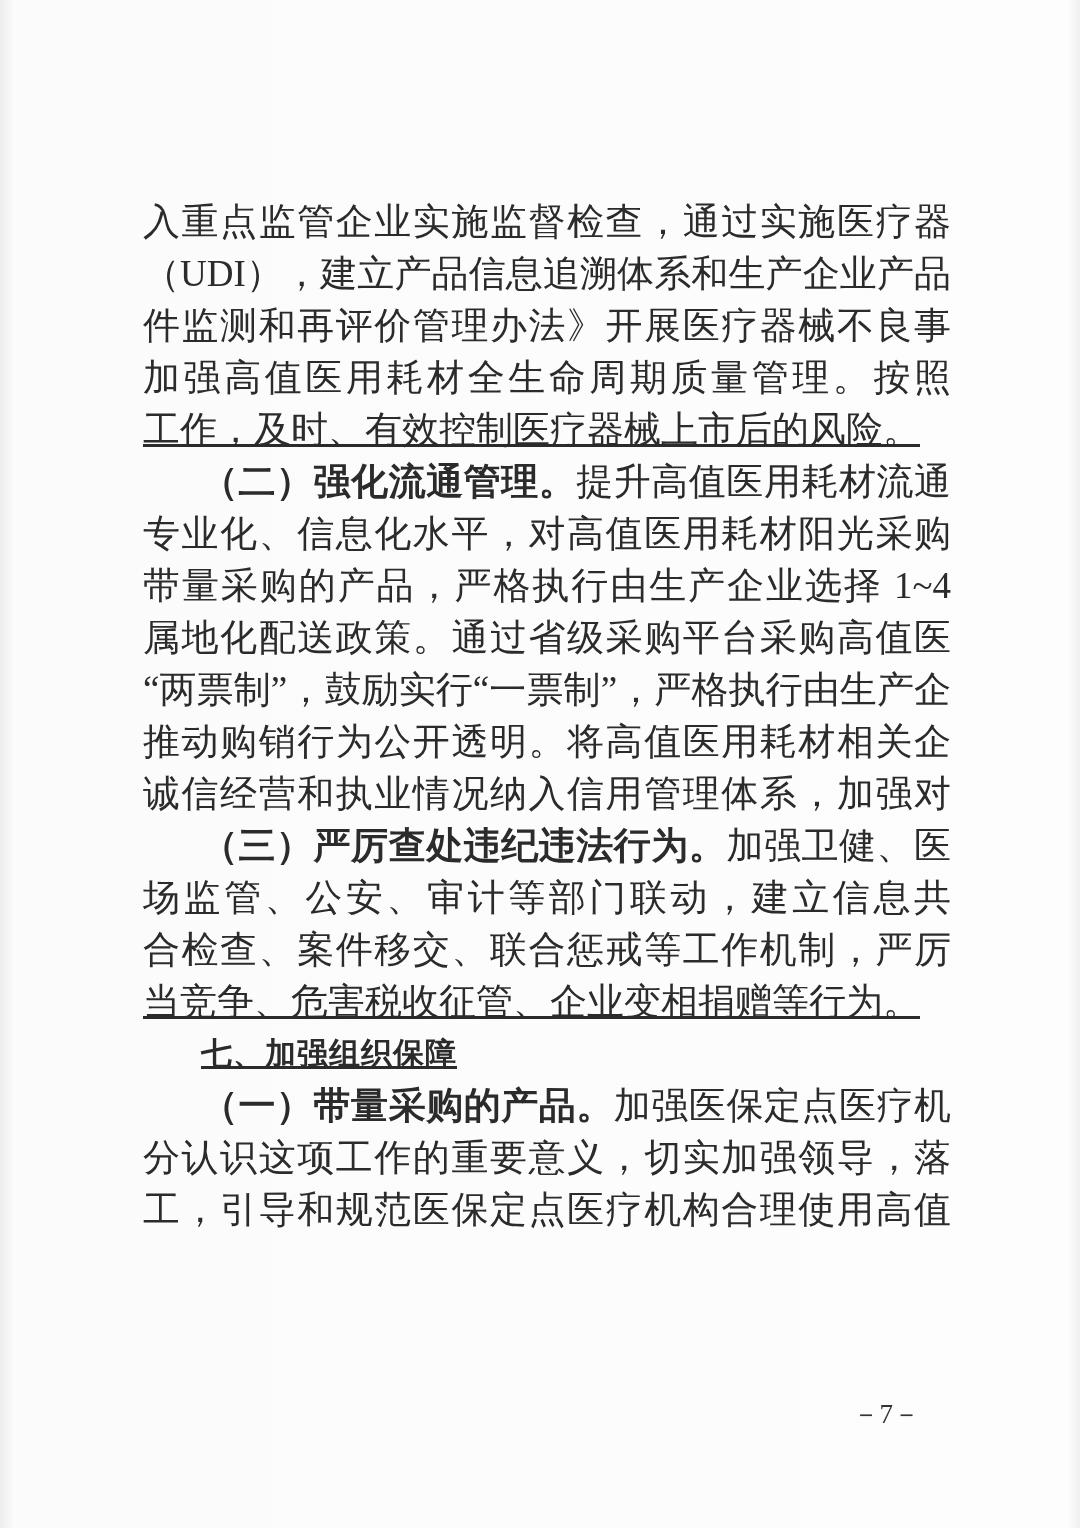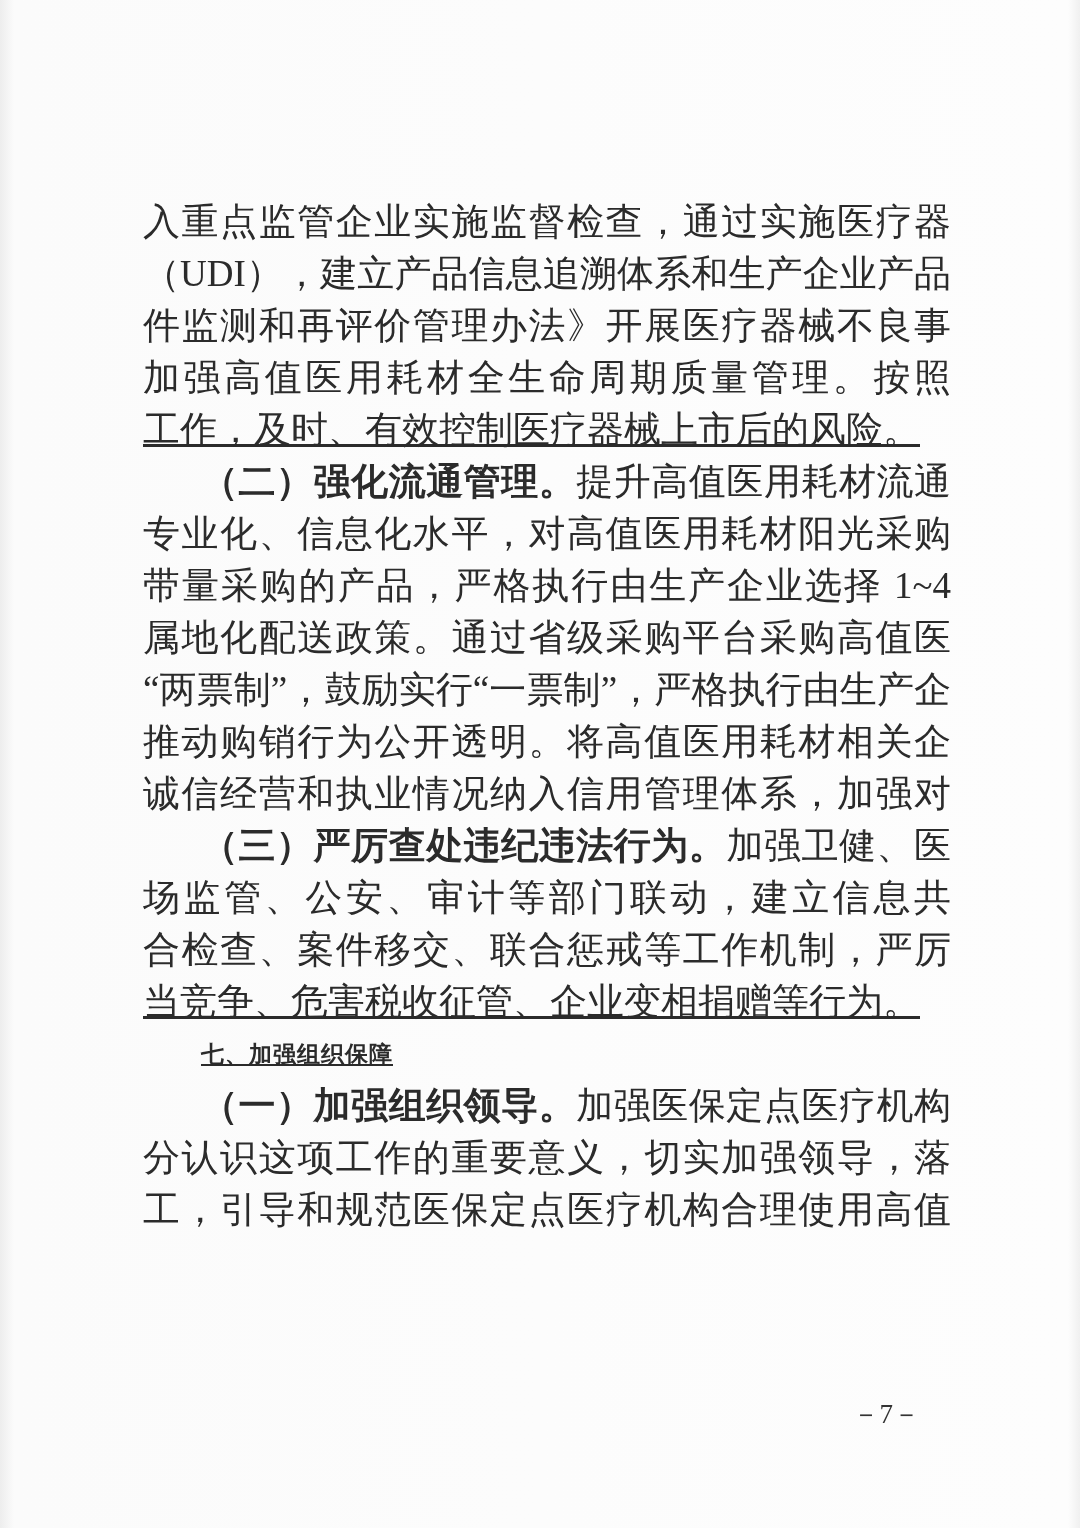--- a/index.html
+++ b/index.html
@@ -44,21 +44,21 @@
   }
   .indent {
     text-indent: 58px;
   }
   .lead {
     font-weight: 700;
     margin-top: 32px;
   }
   .heading {
     font-family: "Liberation Sans", "DejaVu Sans", sans-serif;
-    font-size: 23px;
+    font-size: 31px;
     letter-spacing: 1px;
   }
   .page-number {
     position: absolute;
     left: 0;
     top: 1396px;
     width: 920px;
     text-align: right;
     font-size: 27px;
     color: #333333;
@@ -84,20 +84,20 @@
     <div class="line"><span class="lead"></span><span>推动购销行为公开透明。将高值医用耗材相关企业及其从业人员</span></div>
     <div class="line"><span class="lead"></span><span>诚信经营和执业情况纳入信用管理体系，加强对失信行为的记录、</span></div>
 
     <div class="line indent"><span class="lead">（三）严厉查处违纪违法行为。</span><span>加强卫健、医保、药监、市</span></div>
     <div class="line"><span class="lead"></span><span>场监管、公安、审计等部门联动，建立信息共享、工作会商、联</span></div>
     <div class="line"><span class="lead"></span><span>合检查、案件移交、联合惩戒等工作机制，严厉打击垄断和不正</span></div>
     <div class="line para-end"><span class="lead"></span><span>当竞争、危害税收征管、企业变相捐赠等行为。</span></div>
 
     <div class="line indent heading para-end"><span class="lead">七、加强组织保障</span><span></span></div>
 
-    <div class="line indent"><span class="lead">（一）加强组织领导。</span><span>加强医保定点医疗机构高值医用耗材</span></div>
+    <div class="line indent"><span class="lead">（一）带量采购的产品。</span><span>加强医保定点医疗机构高值医用耗材</span></div>
     <div class="line"><span class="lead"></span><span>分认识这项工作的重要意义，切实加强领导，落实责任，明确分</span></div>
     <div class="line"><span class="lead"></span><span>工，引导和规范医保定点医疗机构合理使用高值医用耗材，规范</span></div>
 
   </div>
 
   <div class="page-number">－7－</div>
 </div>
 
 </body></html>

